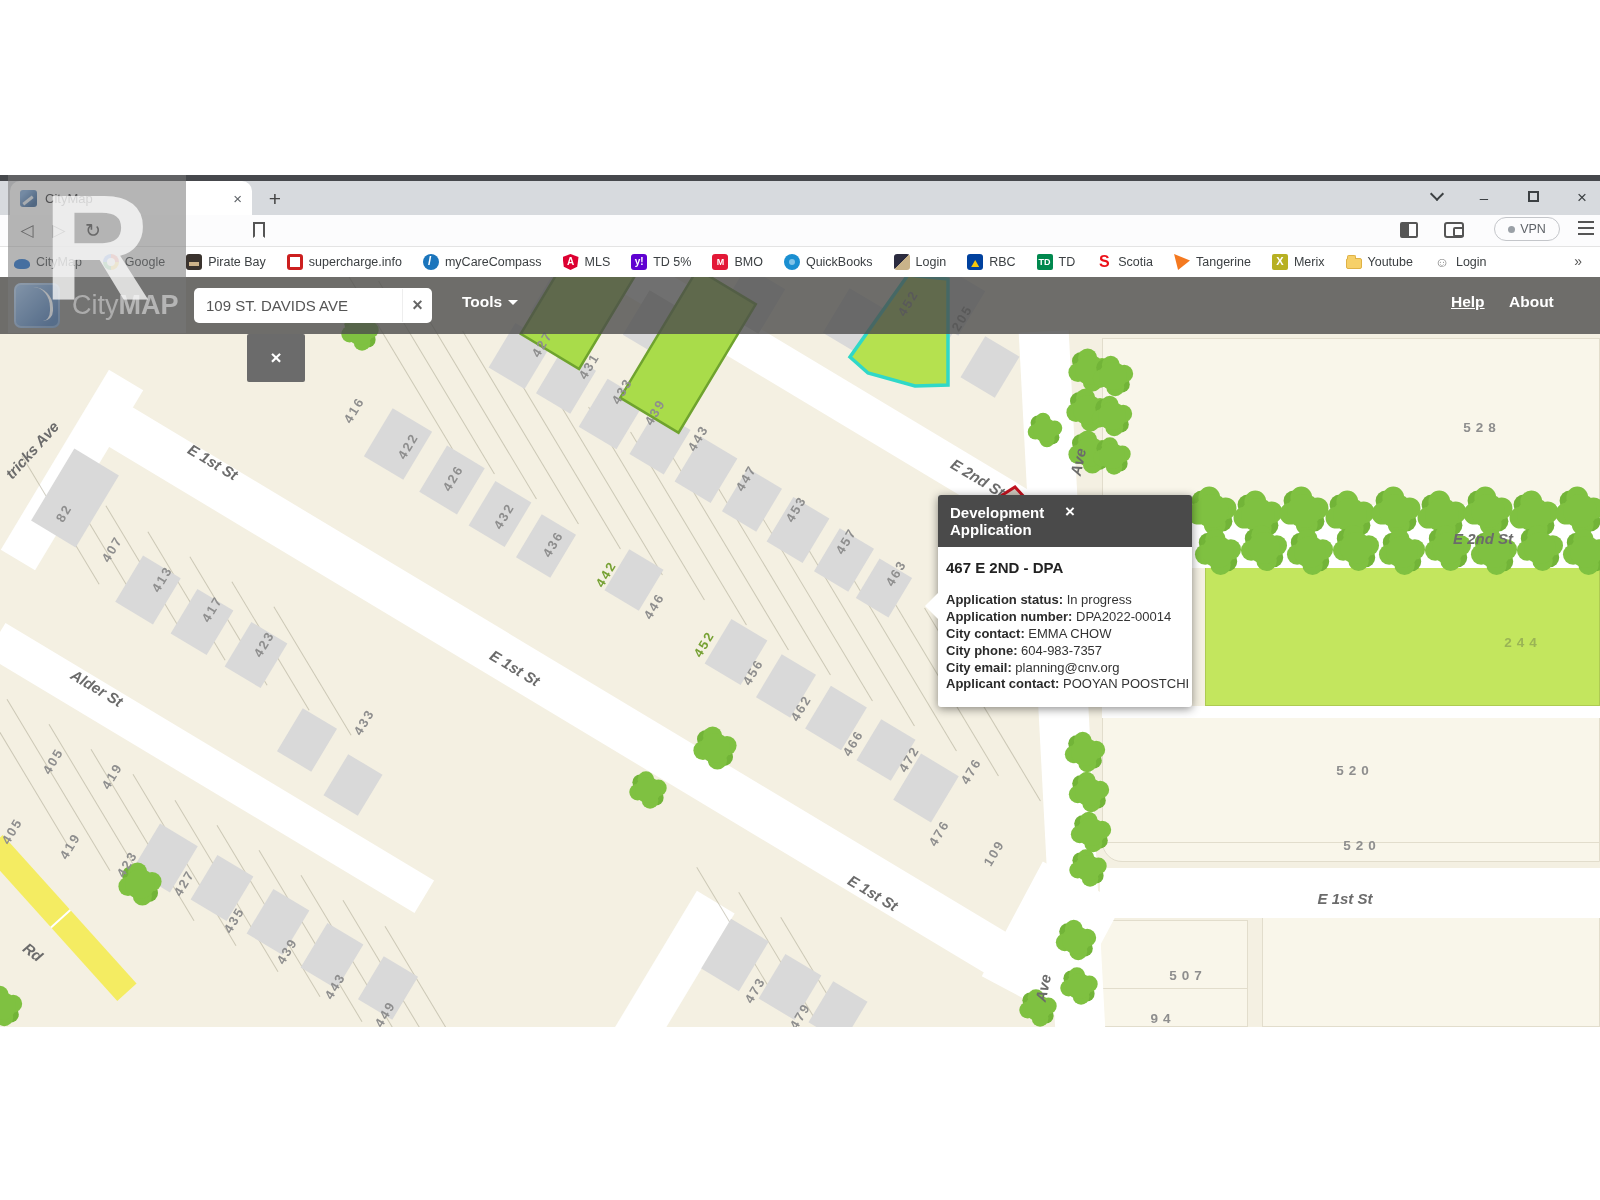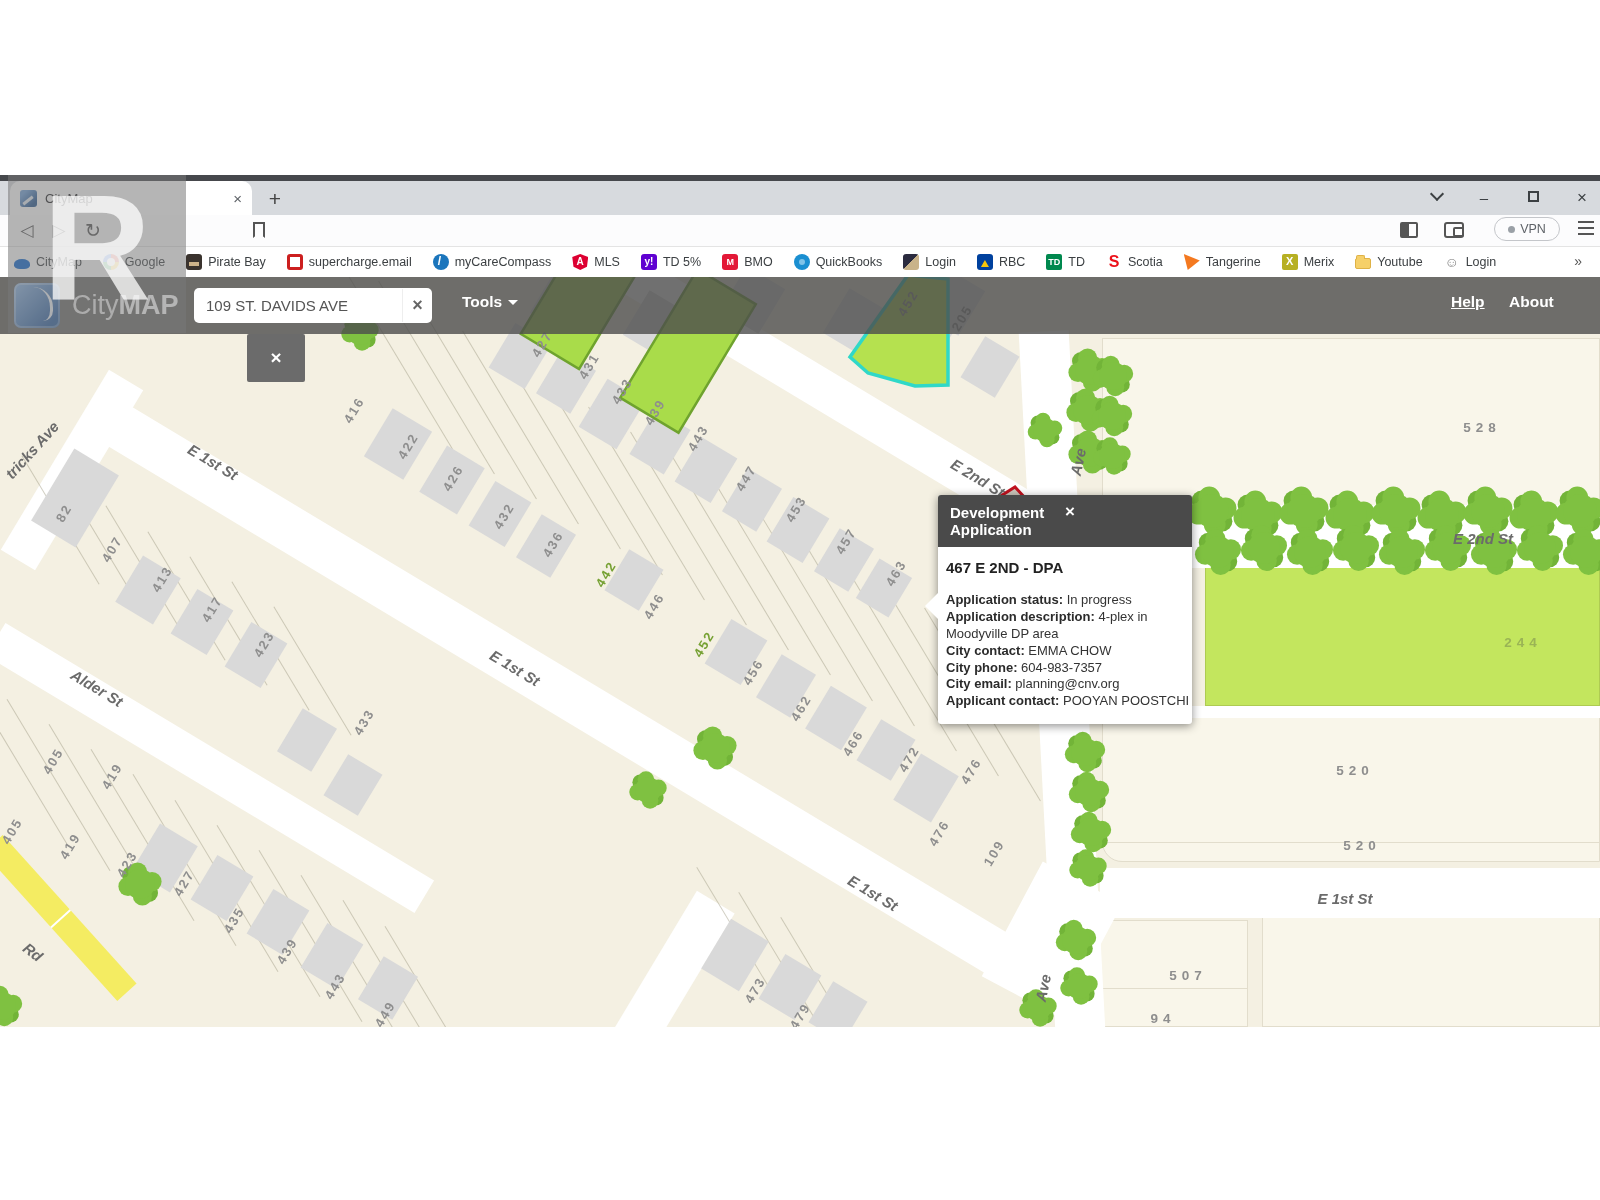--- a/index.html
+++ b/index.html
@@ -368,21 +368,21 @@
       <span class="bm">
         <i class="ic-google"></i>
         <span>Google</span>
       </span>
       <span class="bm">
         <i class="ic-pirate"></i>
         <span>Pirate Bay</span>
       </span>
       <span class="bm">
         <i class="ic-super"></i>
-        <span>supercharge.email</span>
+        <span>supercharge.info</span>
       </span>
       <span class="bm">
         <i class="ic-compass"></i>
         <span>myCareCompass</span>
       </span>
       <span class="bm">
         <i class="ic-mls">A</i>
         <span>MLS</span>
       </span>
       <span class="bm">
@@ -447,21 +447,21 @@
   <div class="popup abs">
     <div class="popup-arrow"></div>
     <div class="popup-hd">
       <span>Development Application</span>
       <span class="popup-x">×</span>
     </div>
     <div class="popup-bd">
       <div class="popup-title">467 E 2ND - DPA</div>
       <div id="popup-fields">
           <div class="pf"><b>Application status:</b> In progress</div>
-          <div class="pf"><b>Application description:</b> 4-plex in Moodyville DP area</div>
+          <div class="pf"><b>Application number:</b> DPA2022-00014</div>
           <div class="pf"><b>City contact:</b> EMMA CHOW</div>
           <div class="pf"><b>City phone:</b> 604-983-7357</div>
           <div class="pf"><b>City email:</b> planning@cnv.org</div>
           <div class="pf" style="white-space: nowrap;"><b>Applicant contact:</b> POOYAN POOSTCHI</div>
         </div>
     </div>
   </div>
 
   <div class="wm-box abs">
       <span>R</span>

